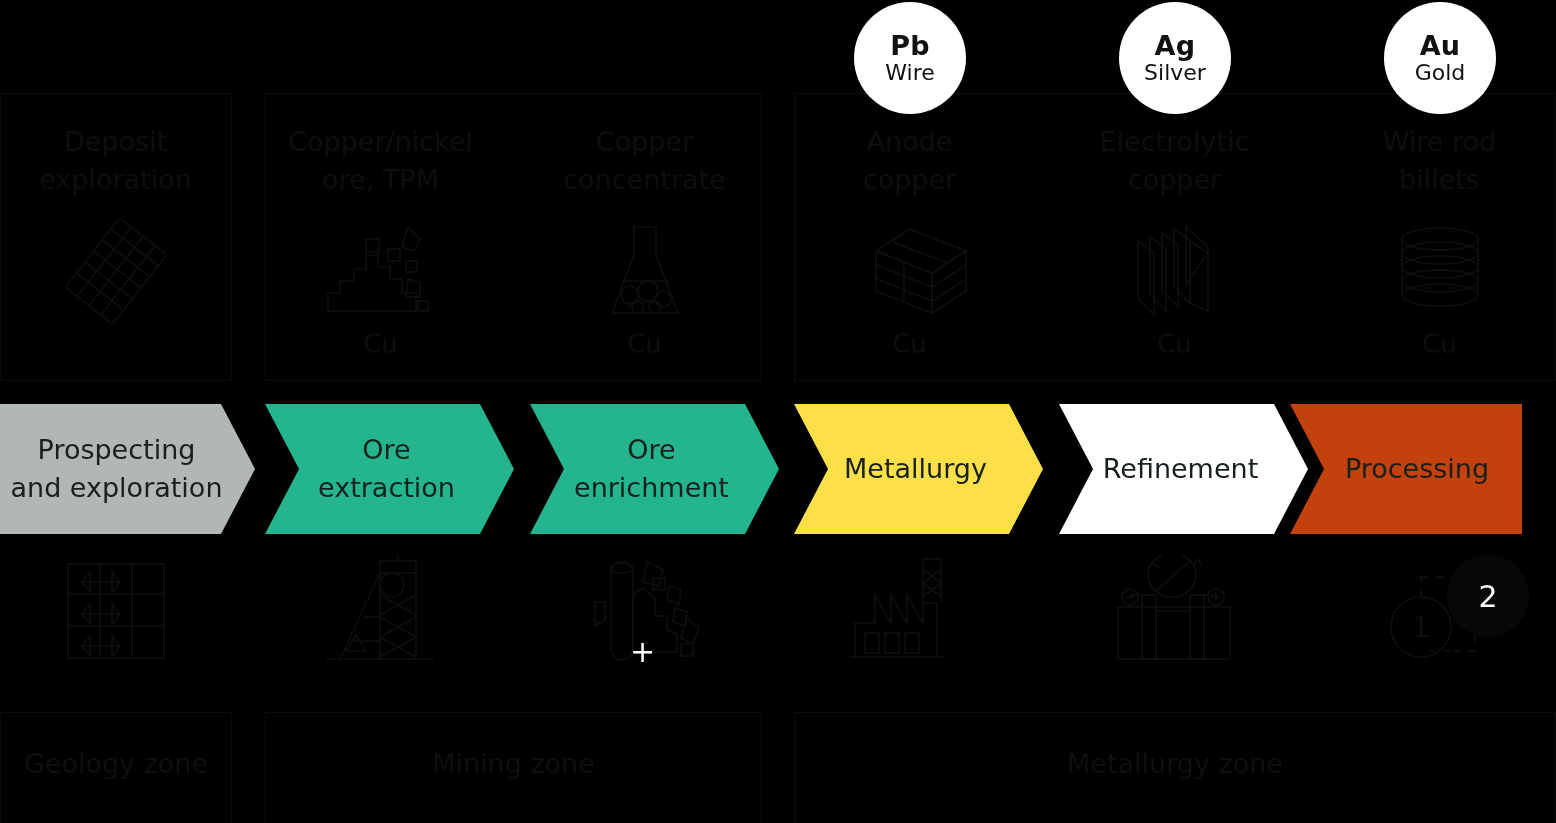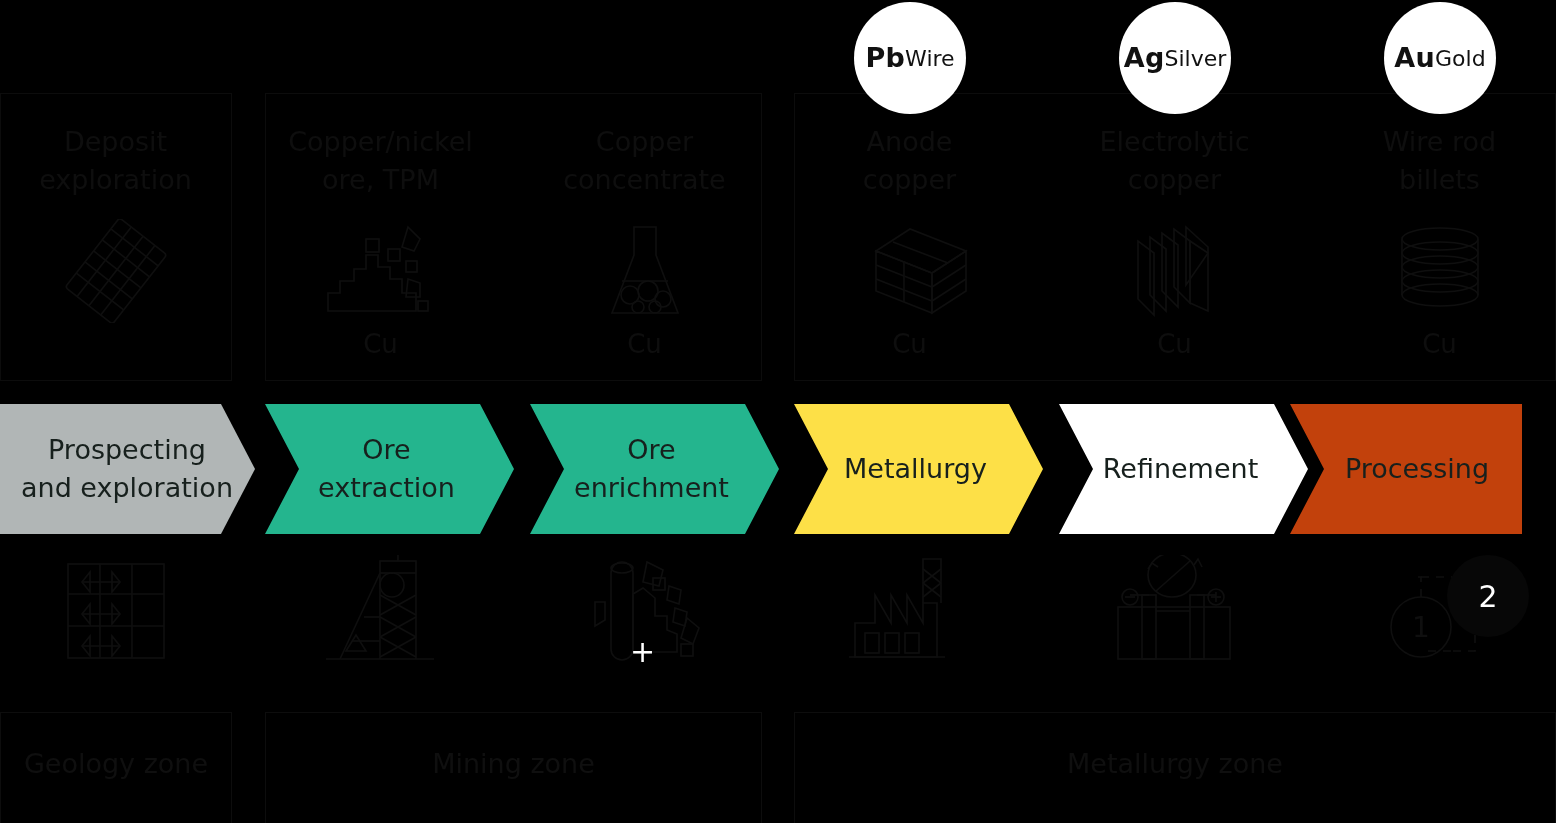--- a/index.html
+++ b/index.html
@@ -39,40 +39,39 @@
   .col .sym{
     position:absolute;bottom:22px;left:0;right:0;
     text-align:center;font-size:26px;color:#0e0e0e;
   }
   .icon-top svg{stroke:#0f0f0f;fill:none;stroke-width:1.6;}
 
   
   .el-circle{
     position:absolute;width:112px;height:112px;border-radius:50%;
     background:#ffffff;color:#111;
-    display:flex;align-items:center;justify-content:center;
+    display:flex;flex-direction:column;align-items:center;justify-content:center;
     line-height:1.08;
   }
   .el-circle .sym{font-size:27px;font-weight:600;letter-spacing:.3px;}
   .el-circle .nm{font-size:22px;font-weight:400;margin-top:1px;}
 
   
   .chev{
     position:absolute;top:404px;height:130px;
     display:flex;align-items:center;justify-content:center;
     text-align:center;
     font-size:27px;line-height:38px;
     color:#17201d;
     white-space:pre-line;
     box-sizing:border-box;
   }
   .chev.first{
     clip-path:polygon(0 0, calc(100% - 34px) 0, 100% 50%, calc(100% - 34px) 100%, 0 100%);
     padding-right:22px;
-    justify-content:flex-end;
   }
   .chev.mid{
     clip-path:polygon(0 0, calc(100% - 34px) 0, 100% 50%, calc(100% - 34px) 100%, 0 100%, 34px 50%);
     padding-left:12px;padding-right:18px;
   }
   .chev.last{
     clip-path:polygon(0 0, 100% 0, 100% 100%, 0 100%, 34px 50%);
     padding-left:22px;
   }
 

